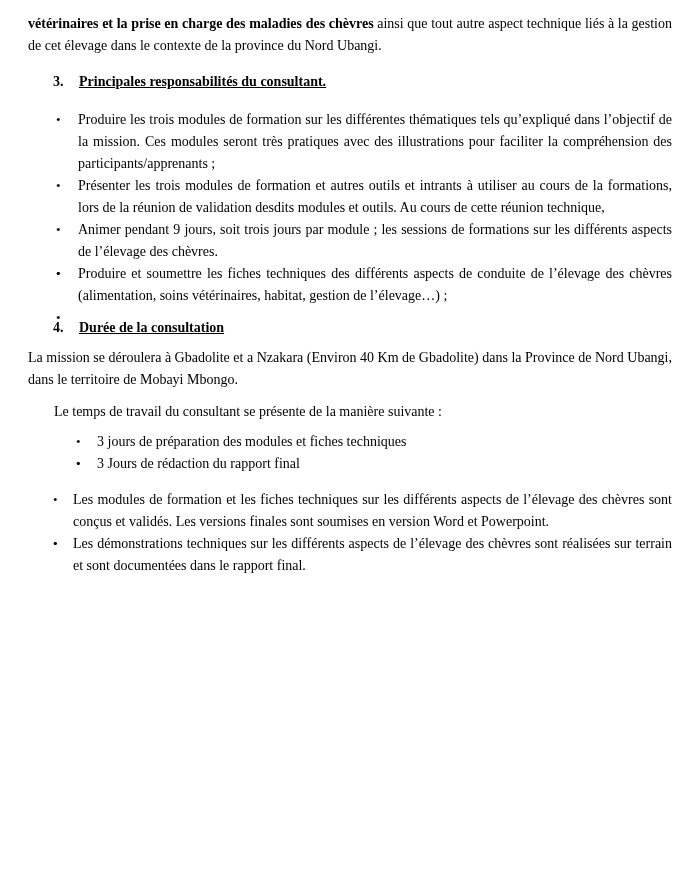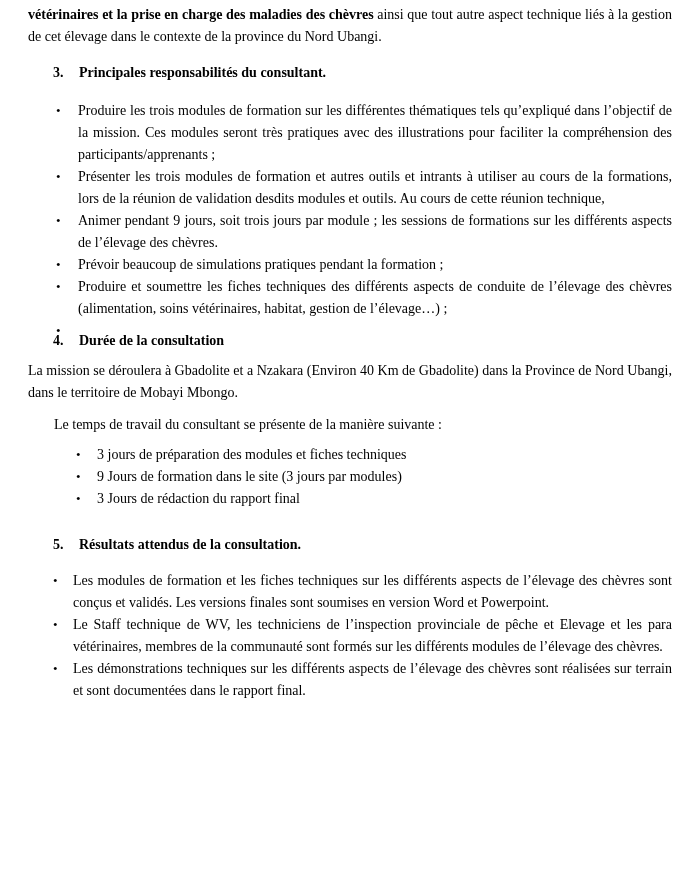--- a/index.html
+++ b/index.html
@@ -10,31 +10,31 @@
     color: #000000;
     font-family: "Liberation Serif", "DejaVu Serif", serif;
     font-size: 14px;
     line-height: 22px;
     overflow: hidden;
   }
   .page {
     box-sizing: border-box;
     width: 700px;
     height: 869px;
-    padding: 4px 28px 0 28px;
+    padding: 13px 28px 0 28px;
     background: #ffffff;
   }
   p, h2, ul, li { margin: 0; padding: 0; font-size: 14px; line-height: 22px; }
   h2 { font-weight: bold; }
 
   .justify { text-align: justify; text-justify: inter-word; }
 
   .bold-lead { font-weight: bold; }
 
-  .num-heading { margin: 14px 0 0 25px; }
+  .num-heading { margin: 14px 0 0 25px; text-decoration: underline; }
   .num-heading .h-num { display: inline-block; width: 26px; }
 
   .heading-4 { margin: 10px 0 8px 25px; }
   .heading-5 { margin: 24px 0 0 25px; }
 
   .lead-para   { margin-top: 26px; }
   .mission-para{ margin-top: 6px; }
   .time-para   { margin-top: 10px; margin-left: 26px; }
   .total-para  { margin-top: 12px; margin-left: 25px; }
 
@@ -80,21 +80,20 @@
     <li class="justify">
       <span class="marker">•</span>
       <span>Présenter les trois modules de formation et autres outils et intrants à utiliser au cours de la formations, lors de la réunion de validation desdits modules et outils. Au cours de cette réunion technique,</span>
     </li>
     <li class="justify">
       <span class="marker">•</span>
       <span>Animer pendant 9 jours, soit trois jours par module ; les sessions de formations sur les différents aspects de l’élevage des chèvres.</span>
     </li>
     <li class="justify">
       <span class="marker">•</span>
-      <span>Prévoir beaucoup de simulations pratiques pendant la formation ;</span>
     </li>
     <li class="justify">
       <span class="marker">•</span>
       <span>Produire et soumettre les fiches techniques des différents aspects de conduite de l’élevage des chèvres (alimentation, soins vétérinaires, habitat, gestion de l’élevage…) ;</span>
     </li>
     <li class="justify">
       <span class="marker">•</span>
     </li>
   </ul>
 
@@ -106,41 +105,36 @@
 
   <p class="time-para">Le temps de travail du consultant se présente de la manière suivante :</p>
 
   <ul class="list-4">
     <li>
       <span class="marker">•</span>
       <span>3 jours de préparation des modules et fiches techniques</span>
     </li>
     <li>
       <span class="marker">•</span>
-      <span>9 Jours de formation dans le site (3 jours par modules)</span>
     </li>
     <li>
       <span class="marker">•</span>
       <span>3 Jours de rédaction du rapport final</span>
     </li>
   </ul>
 
 
-  <h2 class="num-heading heading-5">
-    <span class="h-num">5.</span><span>Résultats attendus de la consultation.</span>
-  </h2>
 
   <ul class="list-5">
     <li class="justify">
       <span class="marker">•</span>
       <span>Les modules de formation et les fiches techniques sur les différents aspects de l’élevage des chèvres sont conçus et validés. Les versions finales sont soumises en version Word et Powerpoint.</span>
     </li>
     <li class="justify">
       <span class="marker">•</span>
-      <span>Le Staff technique de WV, les techniciens de l’inspection provinciale de pêche et Elevage et les para vétérinaires, membres de la communauté sont formés sur les différents modules de l’élevage des chèvres.</span>
     </li>
     <li class="justify">
       <span class="marker">•</span>
       <span>Les démonstrations techniques sur les différents aspects de l’élevage des chèvres sont réalisées sur terrain et sont documentées dans le rapport final.</span>
     </li>
   </ul>
 
 </div>
 
 </body></html>

